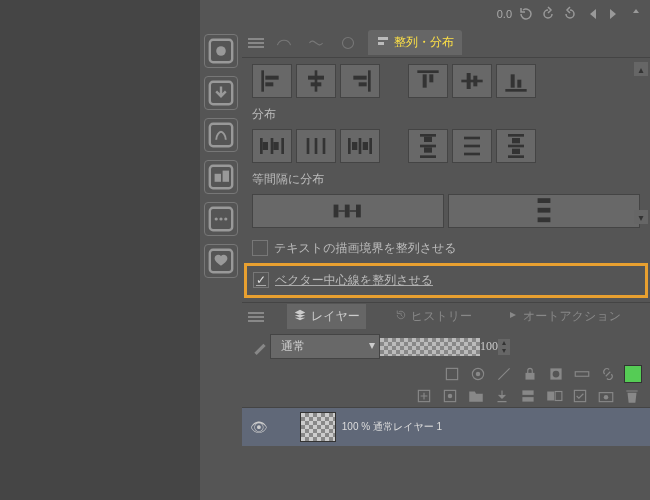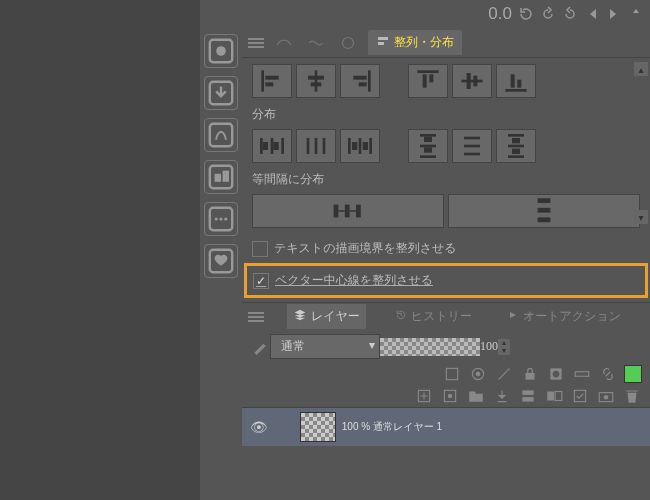--- a/index.html
+++ b/index.html
@@ -1,21 +1,21 @@
 <!DOCTYPE html>
 <html><head>
 <meta charset="utf-8">
 <style>
   * { box-sizing: border-box; margin: 0; padding: 0; }
   body { width: 650px; height: 500px; background: #3a3a3a; font-family: sans-serif; font-size: 12px; color: #aaa; overflow: hidden; position: relative; }
   
   .canvas-area { position: absolute; left: 0; top: 0; width: 200px; height: 500px; background: #454545; }
   
   .toolbar-top { position: absolute; right: 0; top: 0; width: 450px; height: 28px; background: #555; display: flex; align-items: center; justify-content: flex-end; padding: 0 6px; gap: 6px; }
-  .toolbar-top .val { color: #aaa; font-size: 17px; }
+  .toolbar-top .val { color: #aaa; font-size: 11px; }
   .tb-icon { width: 16px; height: 16px; display: flex; align-items: center; justify-content: center; color: #999; }
   
   .sidebar-icons { position: absolute; left: 200px; top: 28px; width: 42px; height: 472px; background: #555; display: flex; flex-direction: column; align-items: center; padding-top: 6px; gap: 8px; }
   .dock-btn { width: 34px; height: 34px; border: 1px solid #777; border-radius: 4px; display: flex; align-items: center; justify-content: center; background: #555; color: #999; }
   
   .main-panel { position: absolute; left: 242px; top: 28px; width: 408px; height: 472px; background: #555; }
   
   .panel-tabs { height: 30px; display: flex; align-items: center; padding: 0 6px; gap: 8px; border-bottom: 1px solid #444; }
   .hamburger { width: 16px; display: flex; flex-direction: column; gap: 2px; }
   .hamburger span { height: 2px; background: #888; }
@@ -24,21 +24,21 @@
   
   .align-section { padding: 6px 10px 0 10px; position: relative; }
   .align-row { display: flex; gap: 4px; margin-bottom: 8px; }
   .align-btn { width: 40px; height: 34px; background: #686868; border: 1px solid #444; display: flex; align-items: center; justify-content: center; color: #333; }
   .align-btn.wide { flex: 1; }
   .section-label { color: #bbb; margin: 4px 0 6px 0; }
   .scroll-up, .scroll-down { position: absolute; right: 2px; width: 14px; height: 14px; background: #666; display: flex; align-items: center; justify-content: center; color: #333; font-size: 10px; }
   .scroll-up { top: 4px; }
   .scroll-down { bottom: 4px; }
   
-  .checkbox-row { display: flex; align-items: center; gap: 6px; padding: 4px 10px; color: #bbb; }
+  .checkbox-row { display: flex; gap: 6px; padding: 4px 10px; color: #bbb; }
   .cb { width: 16px; height: 16px; border: 1px solid #777; background: #555; display: flex; align-items: center; justify-content: center; }
   .cb.checked::after { content: "✓"; color: #ddd; font-size: 12px; }
   .highlight-box { border: 3px solid #e8a030; margin: 2px 2px; padding: 2px 4px; text-decoration: underline; }
   
   .layers-tabs { height: 28px; display: flex; align-items: center; padding: 0 6px; gap: 23px; border-top: 1px solid #444; margin-top: 4px; }
   .ltab { color: #888; padding: 4px 6px; display: flex; align-items: center; gap: 4px; }
   .ltab.active { background: #666; color: #ccc; }
   
   .layer-controls { padding: 4px 8px; display: flex; align-items: center; }
   .dropdown { background: #686868; border: 1px solid #444; padding: 3px 18px 3px 10px; color: #ccc; position: relative; width: 110px; }

